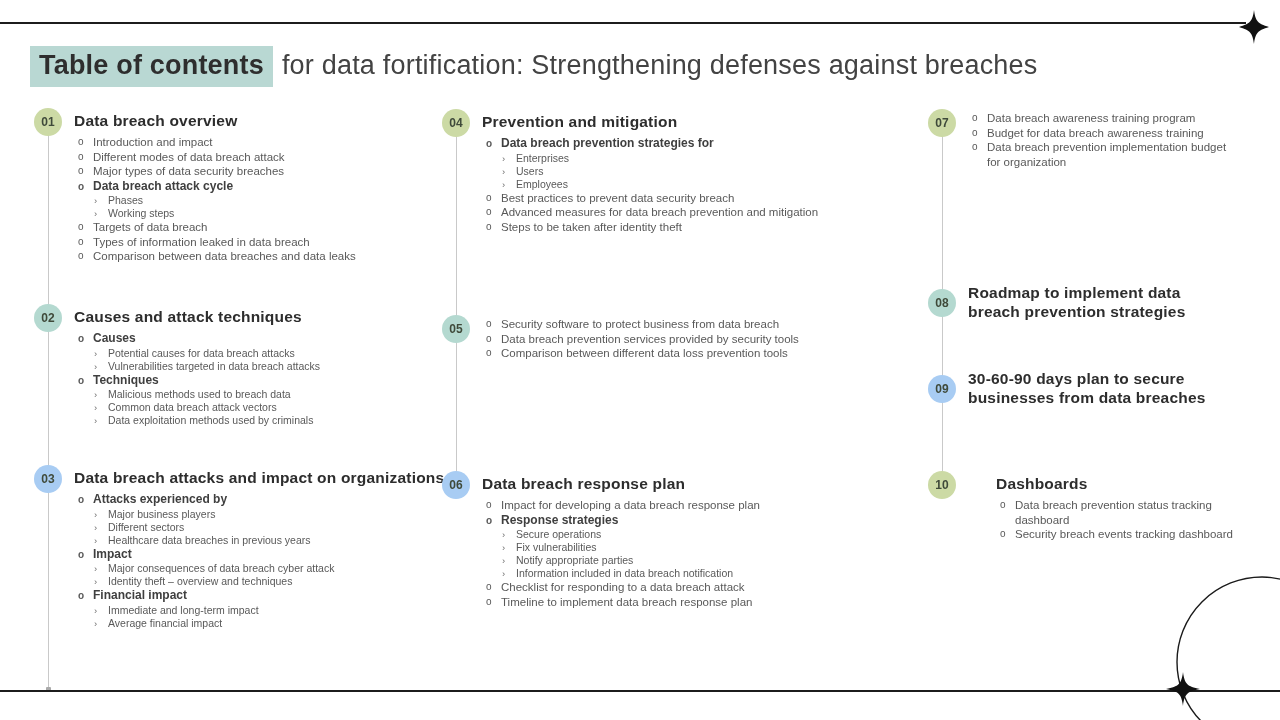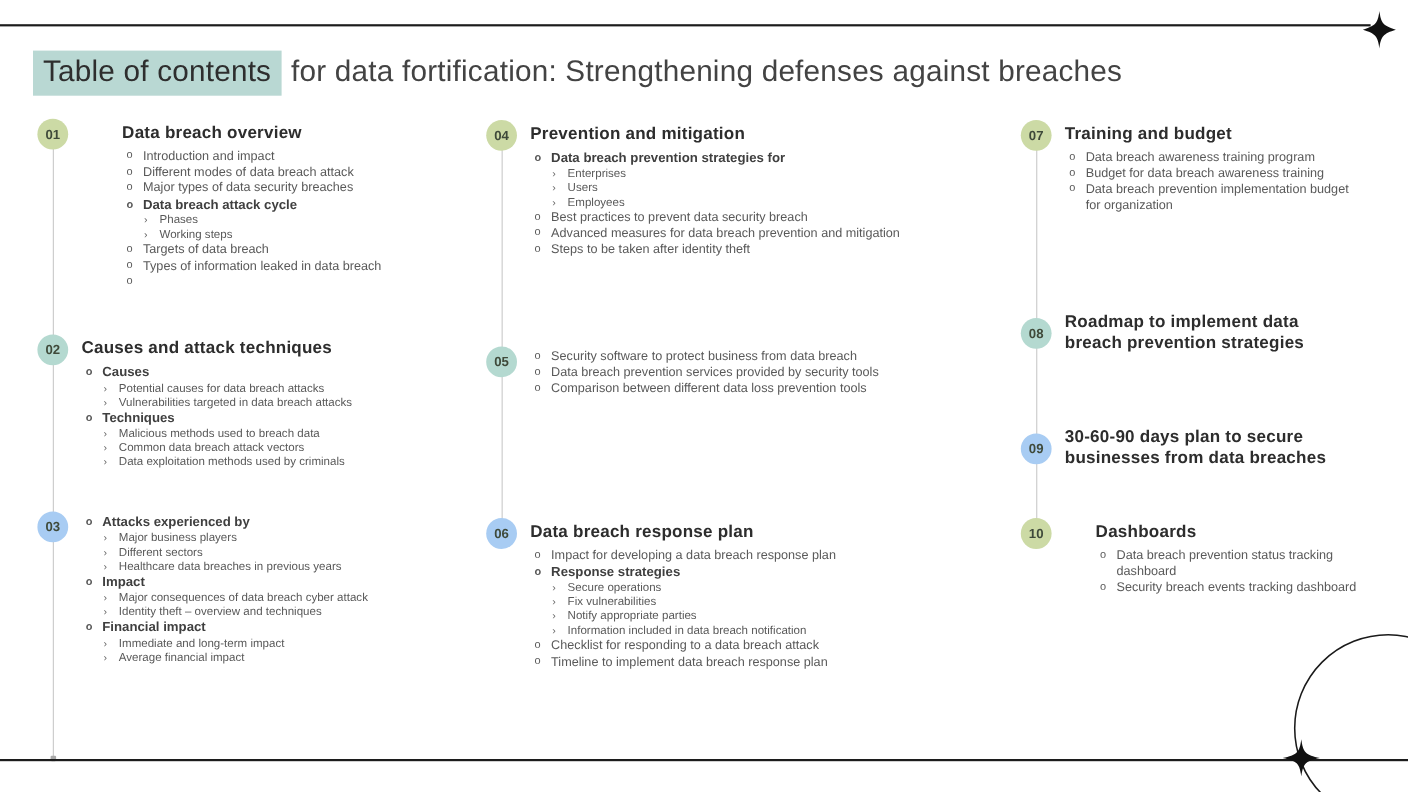--- a/index.html
+++ b/index.html
@@ -9,21 +9,21 @@
     -webkit-font-smoothing:antialiased;
   }
   .slide{position:relative;width:1280px;height:720px;background:#fff;}
 
   
   .top-rule{position:absolute;left:0;top:22px;width:1246px;height:1.5px;background:#1c1c1c;}
   .sparkle-top{position:absolute;left:1237px;top:8px;width:34px;height:38px;}
   .page-title{position:absolute;left:30px;top:28px;white-space:nowrap;font-size:27px;letter-spacing:.2px;color:#3d3d3d;}
   .page-title .hl{
     display:inline-block;background:var(--hl,#b9d8d3);color:#2e2e2e;
-    font-weight:400;padding:4px 9px 6px 9px;
+    font-weight:700;padding:4px 9px 6px 9px;
   }
   .page-title .rest{font-weight:400;margin-left:9px;color:#434343;}
 
   
   .connector{position:absolute;width:1px;background:#c9c9c9;}
   .connector-dot{position:absolute;width:5px;height:5px;background:#aaaaaa;border-radius:1px;}
 
   
   .toc-section{position:absolute;display:flex;align-items:flex-start;}
   .toc-section.no-items{align-items:center;}
@@ -62,21 +62,21 @@
     <path d="M17 2 C18.4 13 20.5 15.5 32 19 C20.5 22.5 18.4 25 17 36 C15.6 25 13.5 22.5 2 19 C13.5 15.5 15.6 13 17 2 Z" fill="#111"></path>
   </svg>
   <h1 class="page-title"><span class="hl" style="background: rgb(185, 216, 211);">Table of contents</span><span class="rest">for data fortification: Strengthening defenses against breaches</span></h1>
 
   <div class="connector" style="left:48px;top:122px;height:568px;"></div>
   <div class="connector" style="left:456px;top:123px;height:362px;"></div>
   <div class="connector" style="left:942px;top:123px;height:362px;"></div>
   <div class="connector-dot" style="left:46px;top:687px;"></div>
 
   <div id="toc-host">
-  <section class="toc-section col1" style="left: 34px; top: 108px; gap: 37px;">
+  <section class="toc-section col1" style="left: 34px; top: 108px;">
     <div class="badge" style="background: rgb(204, 218, 165);">
       <span>01</span>
     </div>
     <div class="content">
       <h2>Data breach overview</h2>
       <ul>
             <li class="bullet">
               <span class="marker">o</span>
               <span>Introduction and impact</span>
             </li>
@@ -103,20 +103,21 @@
             <li class="bullet">
               <span class="marker">o</span>
               <span>Targets of data breach</span>
             </li>
             <li class="bullet">
               <span class="marker">o</span>
               <span>Types of information leaked in data breach</span>
             </li>
             <li class="bullet">
               <span class="marker">o</span>
+              <span>Comparison between data breaches and data leaks</span>
             </li>
           </ul>
     </div>
   </section>
 
   <section class="toc-section col1" style="left: 34px; top: 304px;">
     <div class="badge" style="background: rgb(180, 217, 208);">
       <span>02</span>
     </div>
     <div class="content">
@@ -152,20 +153,21 @@
             </li>
           </ul>
     </div>
   </section>
 
   <section class="toc-section col1" style="left: 34px; top: 465px;">
     <div class="badge" style="background: rgb(168, 204, 243); justify-content: center;">
       <span>03</span>
     </div>
     <div class="content">
+      <h2>Data breach attacks and impact on organizations</h2>
       <ul>
             <li class="bullet bold">
               <span class="marker">o</span>
               <span>Attacks experienced by</span>
             </li>
             <li class="sub">
               <span class="marker">›</span>
               <span>Major business players</span>
             </li>
             <li class="sub">
@@ -306,21 +308,20 @@
             </li>
           </ul>
     </div>
   </section>
 
   <section class="toc-section col3" style="left: 928px; top: 109px;">
     <div class="badge" style="background: rgb(204, 218, 165);">
       <span>07</span>
     </div>
     <div class="content">
-      <h2>Training and budget</h2>
       <ul>
             <li class="bullet">
               <span class="marker">o</span>
               <span>Data breach awareness training program</span>
             </li>
             <li class="bullet">
               <span class="marker">o</span>
               <span>Budget for data breach awareness training</span>
             </li>
             <li class="bullet">
@@ -334,21 +335,21 @@
   <section class="toc-section col3 no-items" style="left: 928px; top: 280px;">
     <div class="badge" style="background: rgb(180, 217, 208);">
       <span>08</span>
     </div>
     <div class="content">
       <h2>Roadmap to implement data breach prevention strategies</h2>
       <ul></ul>
     </div>
   </section>
 
-  <section class="toc-section col3 no-items" style="left: 928px; top: 366px; margin-top: 19px;">
+  <section class="toc-section col3 no-items" style="left: 928px; top: 366px;">
     <div class="badge" style="background: rgb(168, 204, 243);">
       <span>09</span>
     </div>
     <div class="content">
       <h2>30-60-90 days plan to secure businesses from data breaches</h2>
       <ul></ul>
     </div>
   </section>
 
   <section class="toc-section col3" style="left: 928px; top: 471px; gap: 28px;">

